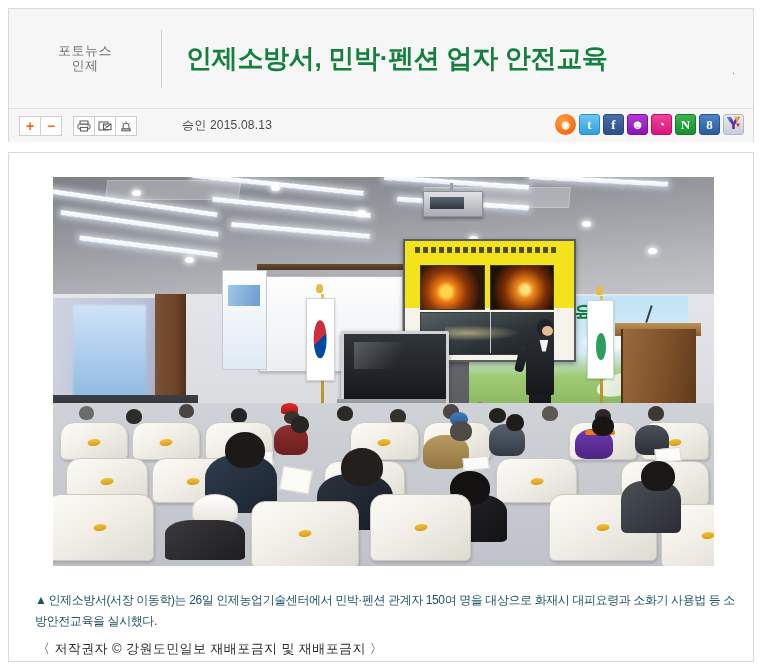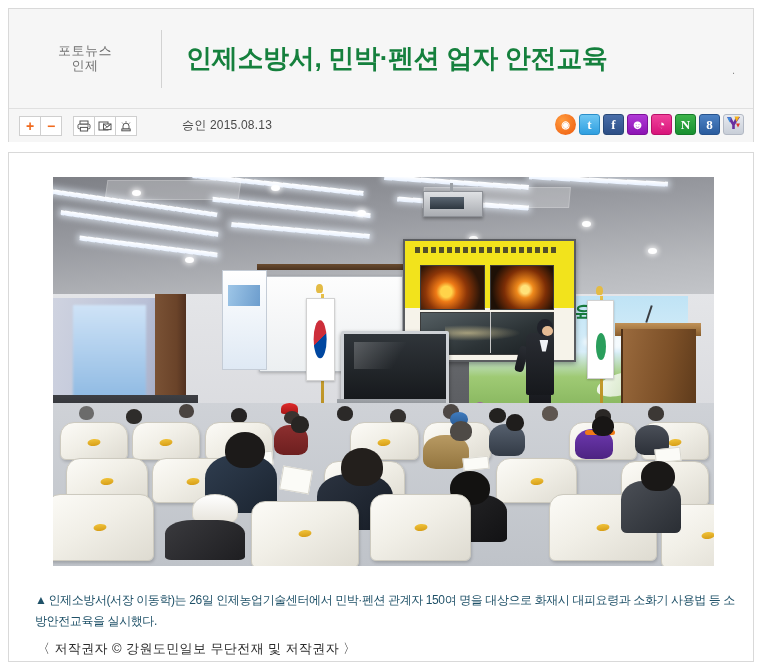--- a/index.html
+++ b/index.html
@@ -812,15 +812,15 @@
           <div class="person" style="left:86%;top:48%;width:60px;height:52px;background:linear-gradient(140deg,#4b4f56,#2a2e34);border-radius:36% 36% 10% 10%;"></div>
           <div class="head" style="left:89%;top:36%;width:34px;height:30px;background:#1a1817;"></div>
         </div>
       </div>
     </div>
 
     <p class="caption">
       <span class="cap-tri">▲</span><span>인제소방서(서장 이동학)는 26일 인제농업기술센터에서 민박·펜션 관계자 150여 명을 대상으로 화재시 대피요령과 소화기 사용법 등 소방안전교육을 실시했다.</span>
     </p>
 
-    <div class="copyright">〈 저작권자 © 강원도민일보 무단전재 및 저작권자 〉</div>
+    <div class="copyright">〈 저작권자 © 강원도민일보 재배포금지 및 재배포금지 〉</div>
   </div>
 </div>
 
 </body></html>

